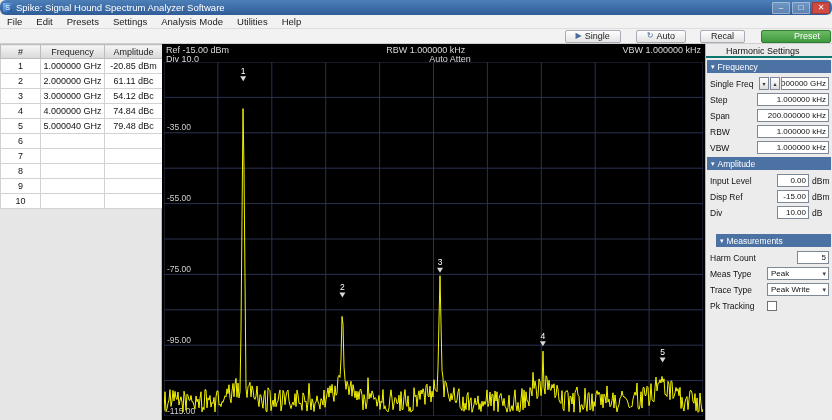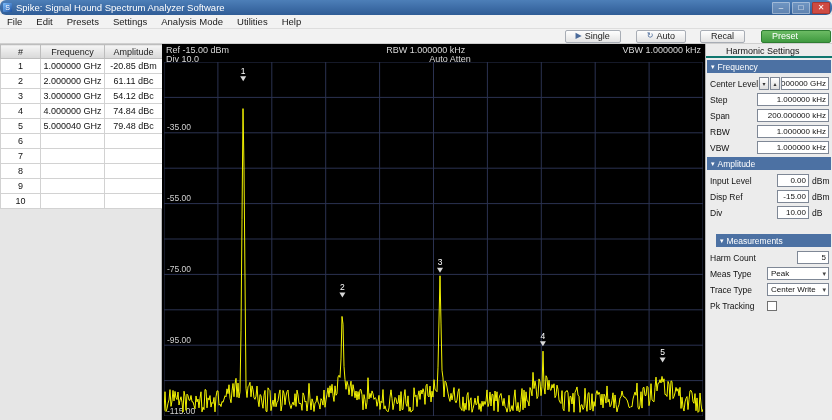--- a/index.html
+++ b/index.html
@@ -27,21 +27,21 @@
   .toolbar { height: 15px; background: #f2f2f2; border-bottom: 1px solid #cfcfcf;
     display: flex; align-items: center; padding: 0 1px; }
   .tspacer { flex: 1; }
   .tbtn { height: 13px; border: 1px solid #a8adb5; border-radius: 2px;
     background: linear-gradient(180deg,#fefefe,#e4e4e4); font-size: 9px; color: #222;
     display: flex; align-items: center; gap: 3px; padding: 0 10px; font-family: inherit; }
   .tbtn .ticon { font-size: 8px; color: #4a6a9a; line-height: 1; }
   .tbtn.single { margin-right: 15px; }
   .tbtn.auto { margin-right: 14px; }
   .tbtn.recal { margin-right: 16px; }
-  .tbtn.preset { width: 70px; justify-content: flex-start; background: linear-gradient(180deg,#6cbb64,#3f9a3f);
+  .tbtn.preset { width: 70px; justify-content: flex-end; background: linear-gradient(180deg,#6cbb64,#3f9a3f);
     border-color: #2e7d32; color: #fff; }
 
   
   .content { flex: 1; display: flex; min-height: 0; }
 
   
   .leftpanel { width: 162px; background: #e6e6e6; border-right: 1px solid #b5b5b5; flex: none; }
   table.harm { width: 100%; border-collapse: collapse; font-size: 9px; table-layout: fixed; }
   table.harm th { background: linear-gradient(180deg,#f5f5f5,#d8d8d8); border: 1px solid #bdbdbd;
     height: 14px; font-weight: normal; color: #222; }
@@ -252,21 +252,21 @@
     </div>
 
     <div class="rightpanel">
       <div class="rp-title">Harmonic Settings</div>
 
       <div class="sec">
         <span class="arrow">▾</span>
         <span>Frequency</span>
       </div>
       <div class="prow">
-        <label>Center Level</label>
+        <label>Single Freq</label>
         <span class="spin">▾</span>
         <span class="spin">▴</span>
         <span class="field w48">1.000000 GHz</span>
       </div>
       <div class="prow">
         <label>Step</label>
         <span class="field w72">1.000000 kHz</span>
       </div>
       <div class="prow">
         <label>Span</label>
@@ -312,21 +312,21 @@
       <div class="prow">
         <label>Meas Type</label>
         <span class="field w62 dropdown">
           <span>Peak</span>
           <span class="da">▾</span>
         </span>
       </div>
       <div class="prow">
         <label>Trace Type</label>
         <span class="field w62 dropdown">
-          <span>Center Write</span>
+          <span>Peak Write</span>
           <span class="da">▾</span>
         </span>
       </div>
       <div class="prow">
         <label>Pk Tracking</label>
         <span class="cbwrap">
           <span class="checkbox"></span>
         </span>
       </div>
     </div>

